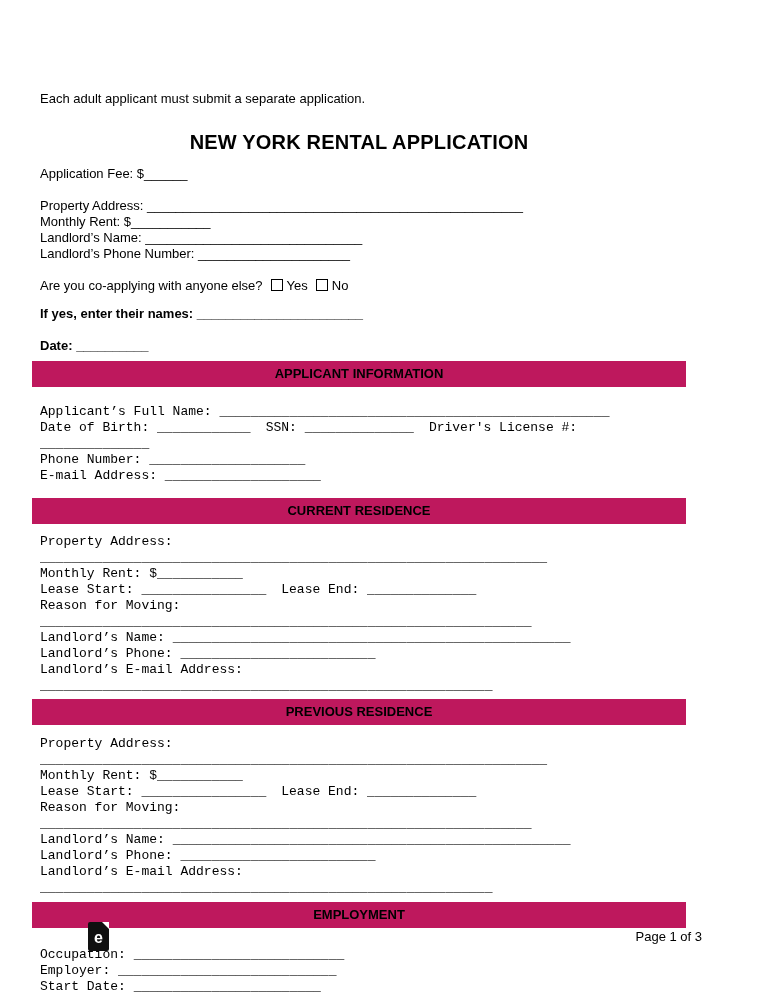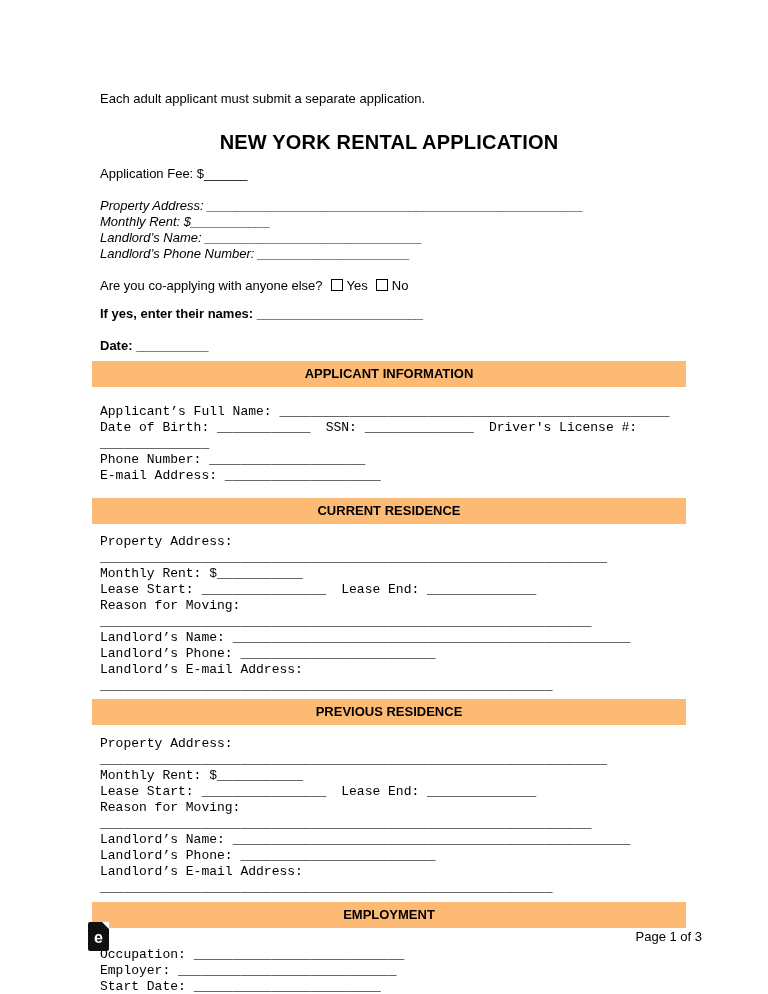--- a/index.html
+++ b/index.html
@@ -7,39 +7,39 @@
     position:relative;
     width:768px;height:994px;
     background:#ffffff;
     color:#000;
     font-family:"Liberation Sans",sans-serif;
     font-size:13px;line-height:16px;
     box-sizing:border-box;
     overflow:hidden;
     margin:0 auto;
   }
-  .content{padding:91px 90px 0 100px;}
+  .content{padding:91px 90px 0 40px;}
   .note{margin:0;}
   .doc-title{
     text-align:center;
     font-size:20px;line-height:24px;
     font-weight:bold;
     margin-top:23px;
     letter-spacing:.2px;
   }
   .fee-row{margin-top:12px;}
   .block{margin-top:16px;}
-  .block .row{white-space:nowrap;font-style:italic;}
+  .block .row{white-space:nowrap;}
   .seg + .seg{margin-left:15px;}
   .blank{letter-spacing:0;}
   .coapply{margin-top:16px;white-space:nowrap;}
   .ifyes{margin-top:12px;font-weight:bold;}
   .date-row{margin-top:16px;font-weight:bold;}
   .bar{
-    background:#fdba74;
+    background:#be185d;
     margin:0 -8px;
     height:26px;line-height:26px;
     text-align:center;
     font-weight:bold;
   }
   .bar.b1{margin-top:7px;}
   .bar.b2{margin-top:14px;}
   .bar.b3{margin-top:5px;}
   .bar.b4{margin-top:6px;}
   .after-bar{margin-top:17px;font-family:Liberation Mono, monospace;}

